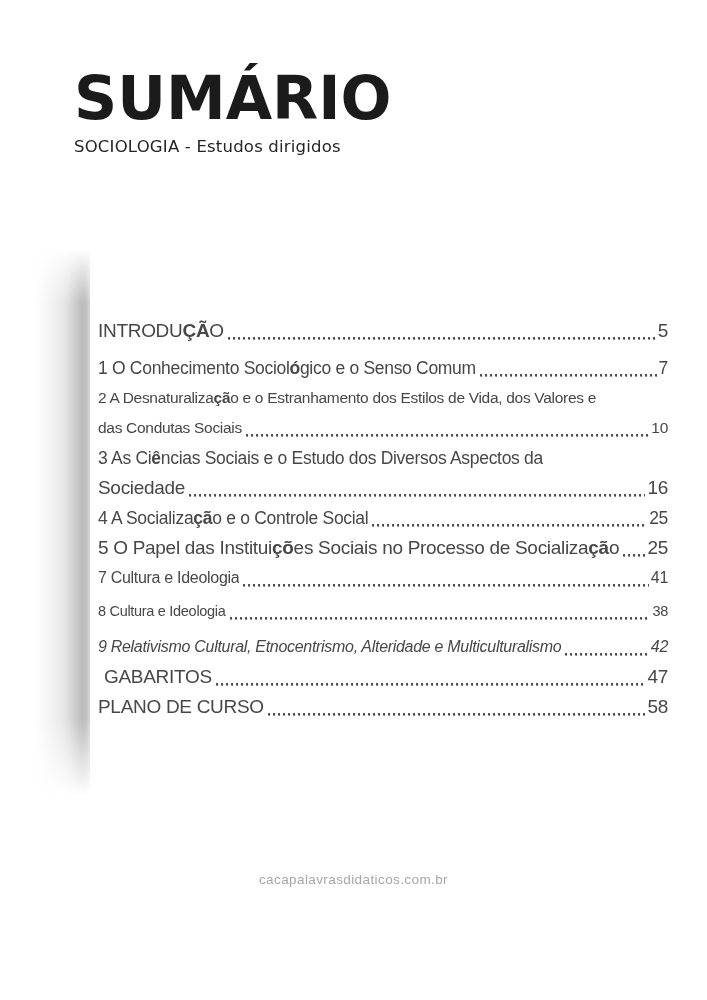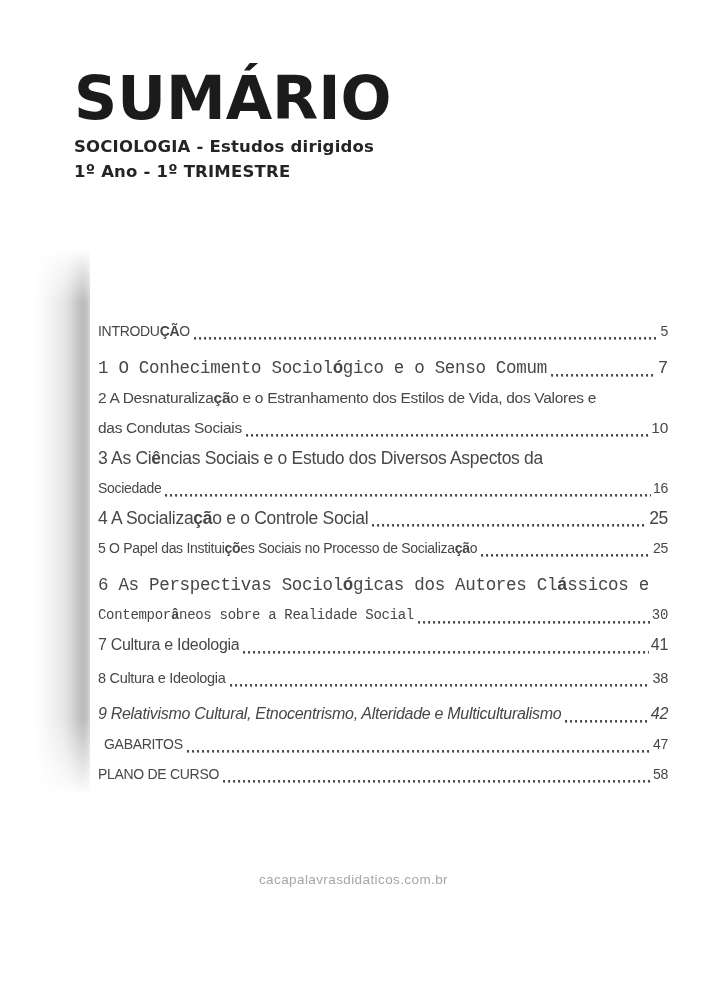--- a/index.html
+++ b/index.html
@@ -45,21 +45,21 @@
     font-size: 60px;
     line-height: 1.15;
     font-weight: 800;
     letter-spacing: 0px;
     color: #1b1b1b;
   }
   .header .sub {
     font-family: "DejaVu Sans", "Liberation Sans", sans-serif;
     font-size: 16.5px;
     line-height: 23px;
-    font-weight: 700;
+    font-weight: 400;
     color: #242424;
     margin-top: 2px;
     letter-spacing: 0.2px;
   }
 
   
   .toc {
     position: absolute;
     left: 98px;
     top: 316px;
@@ -80,25 +80,25 @@
     min-width: 6px;
     height: 3px;
     margin: 0 2px 0 4px;
     align-self: center;
     transform: translateY(7px);
     background-image: radial-gradient(circle at 1.1px 1.4px, #4c4c4c 1.05px, rgba(76,76,76,0) 1.45px);
     background-size: 5px 3px;
     background-repeat: repeat-x;
   }
   .sz-lg { font-size: 17.5px; }
-  .sz-md { font-size: 14px; }
+  .sz-md { font-size: 19px; }
   .sz-m2 { font-size: 16px; }
   .sz-sm { font-size: 15.5px; }
   .sz-xs { font-size: 14.5px; text-align: right; }
-  .m7 { margin-top: 7px; font-family: Liberation Mono, monospace; }
+  .m7 { margin-top: 7px; }
   .m6 { margin-top: 6px; font-style: italic; }
   .m3 { margin-top: 3px; }
   .indent { padding-left: 6px; }
   .hv { font-weight: 700; }
 
   
   .footer {
     position: absolute;
     left: 0;
     top: 872px;
@@ -112,21 +112,20 @@
 </head>
 <body>
 
 <div class="page">
 
   <div class="gutter-shadow"></div>
 
   <header class="header">
     <h1>SUMÁRIO</h1>
     <div class="sub">SOCIOLOGIA - Estudos dirigidos</div>
-    <div class="sub">1º Ano - 1º TRIMESTRE</div>
   </header>
 
   <nav class="toc">
 
     <div class="item">
       <div class="l sz-md">
         <span class="t">INTRODU<span class="hv">Ç</span><span class="hv">Ã</span>O</span>
         <span class="leader"></span>
         <span class="pg">5</span>
       </div>
@@ -171,30 +170,20 @@
     </div>
 
     <div class="item">
       <div class="l sz-md">
         <span class="t">5 O Papel das Institui<span class="hv">ç</span><span class="hv">õ</span>es Sociais no Processo de Socializa<span class="hv">ç</span><span class="hv">ã</span>o</span>
         <span class="leader"></span>
         <span class="pg">25</span>
       </div>
     </div>
 
-    <div class="item m7">
-      <div class="l sz-lg">
-        <span class="t">6 As Perspectivas Sociol<span class="hv">ó</span>gicas dos Autores Cl<span class="hv">á</span>ssicos e</span>
-      </div>
-      <div class="l sz-md">
-        <span class="t">Contempor<span class="hv">â</span>neos sobre a Realidade Social</span>
-        <span class="leader"></span>
-        <span class="pg">30</span>
-      </div>
-    </div>
 
     <div class="item">
       <div class="l sz-m2">
         <span class="t">7 Cultura e Ideologia</span>
         <span class="leader"></span>
         <span class="pg">41</span>
       </div>
     </div>
 
     <div class="item m3">

